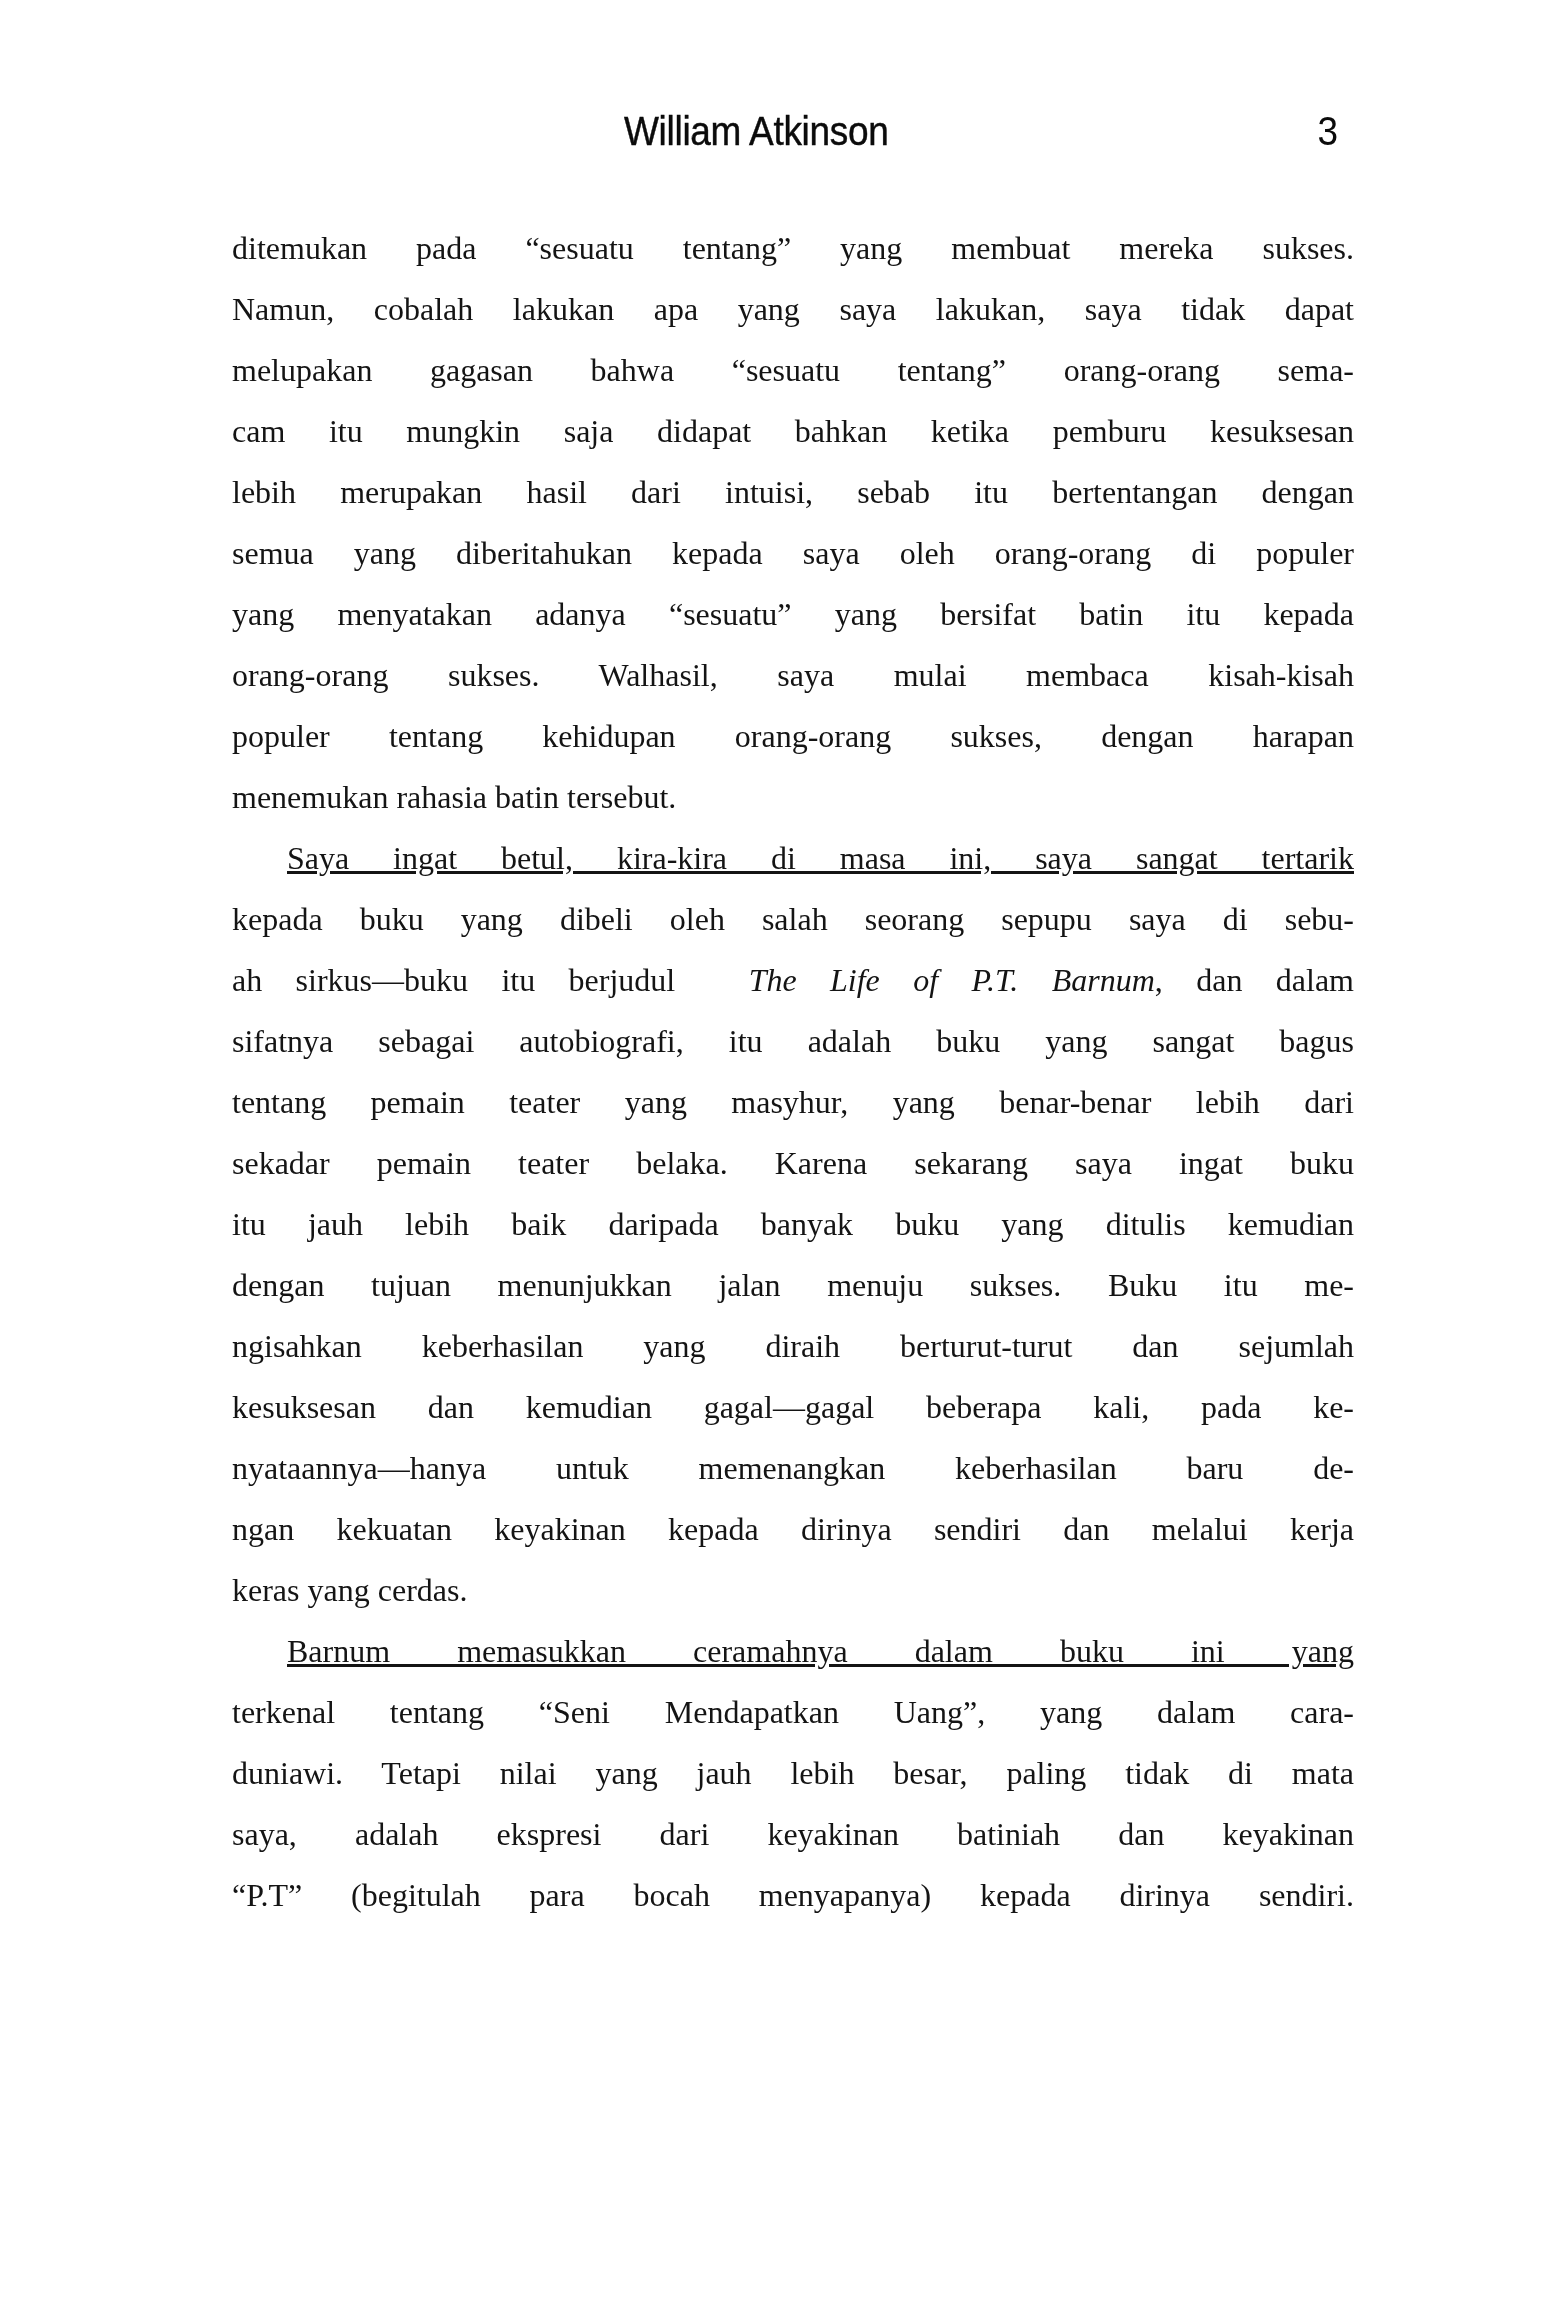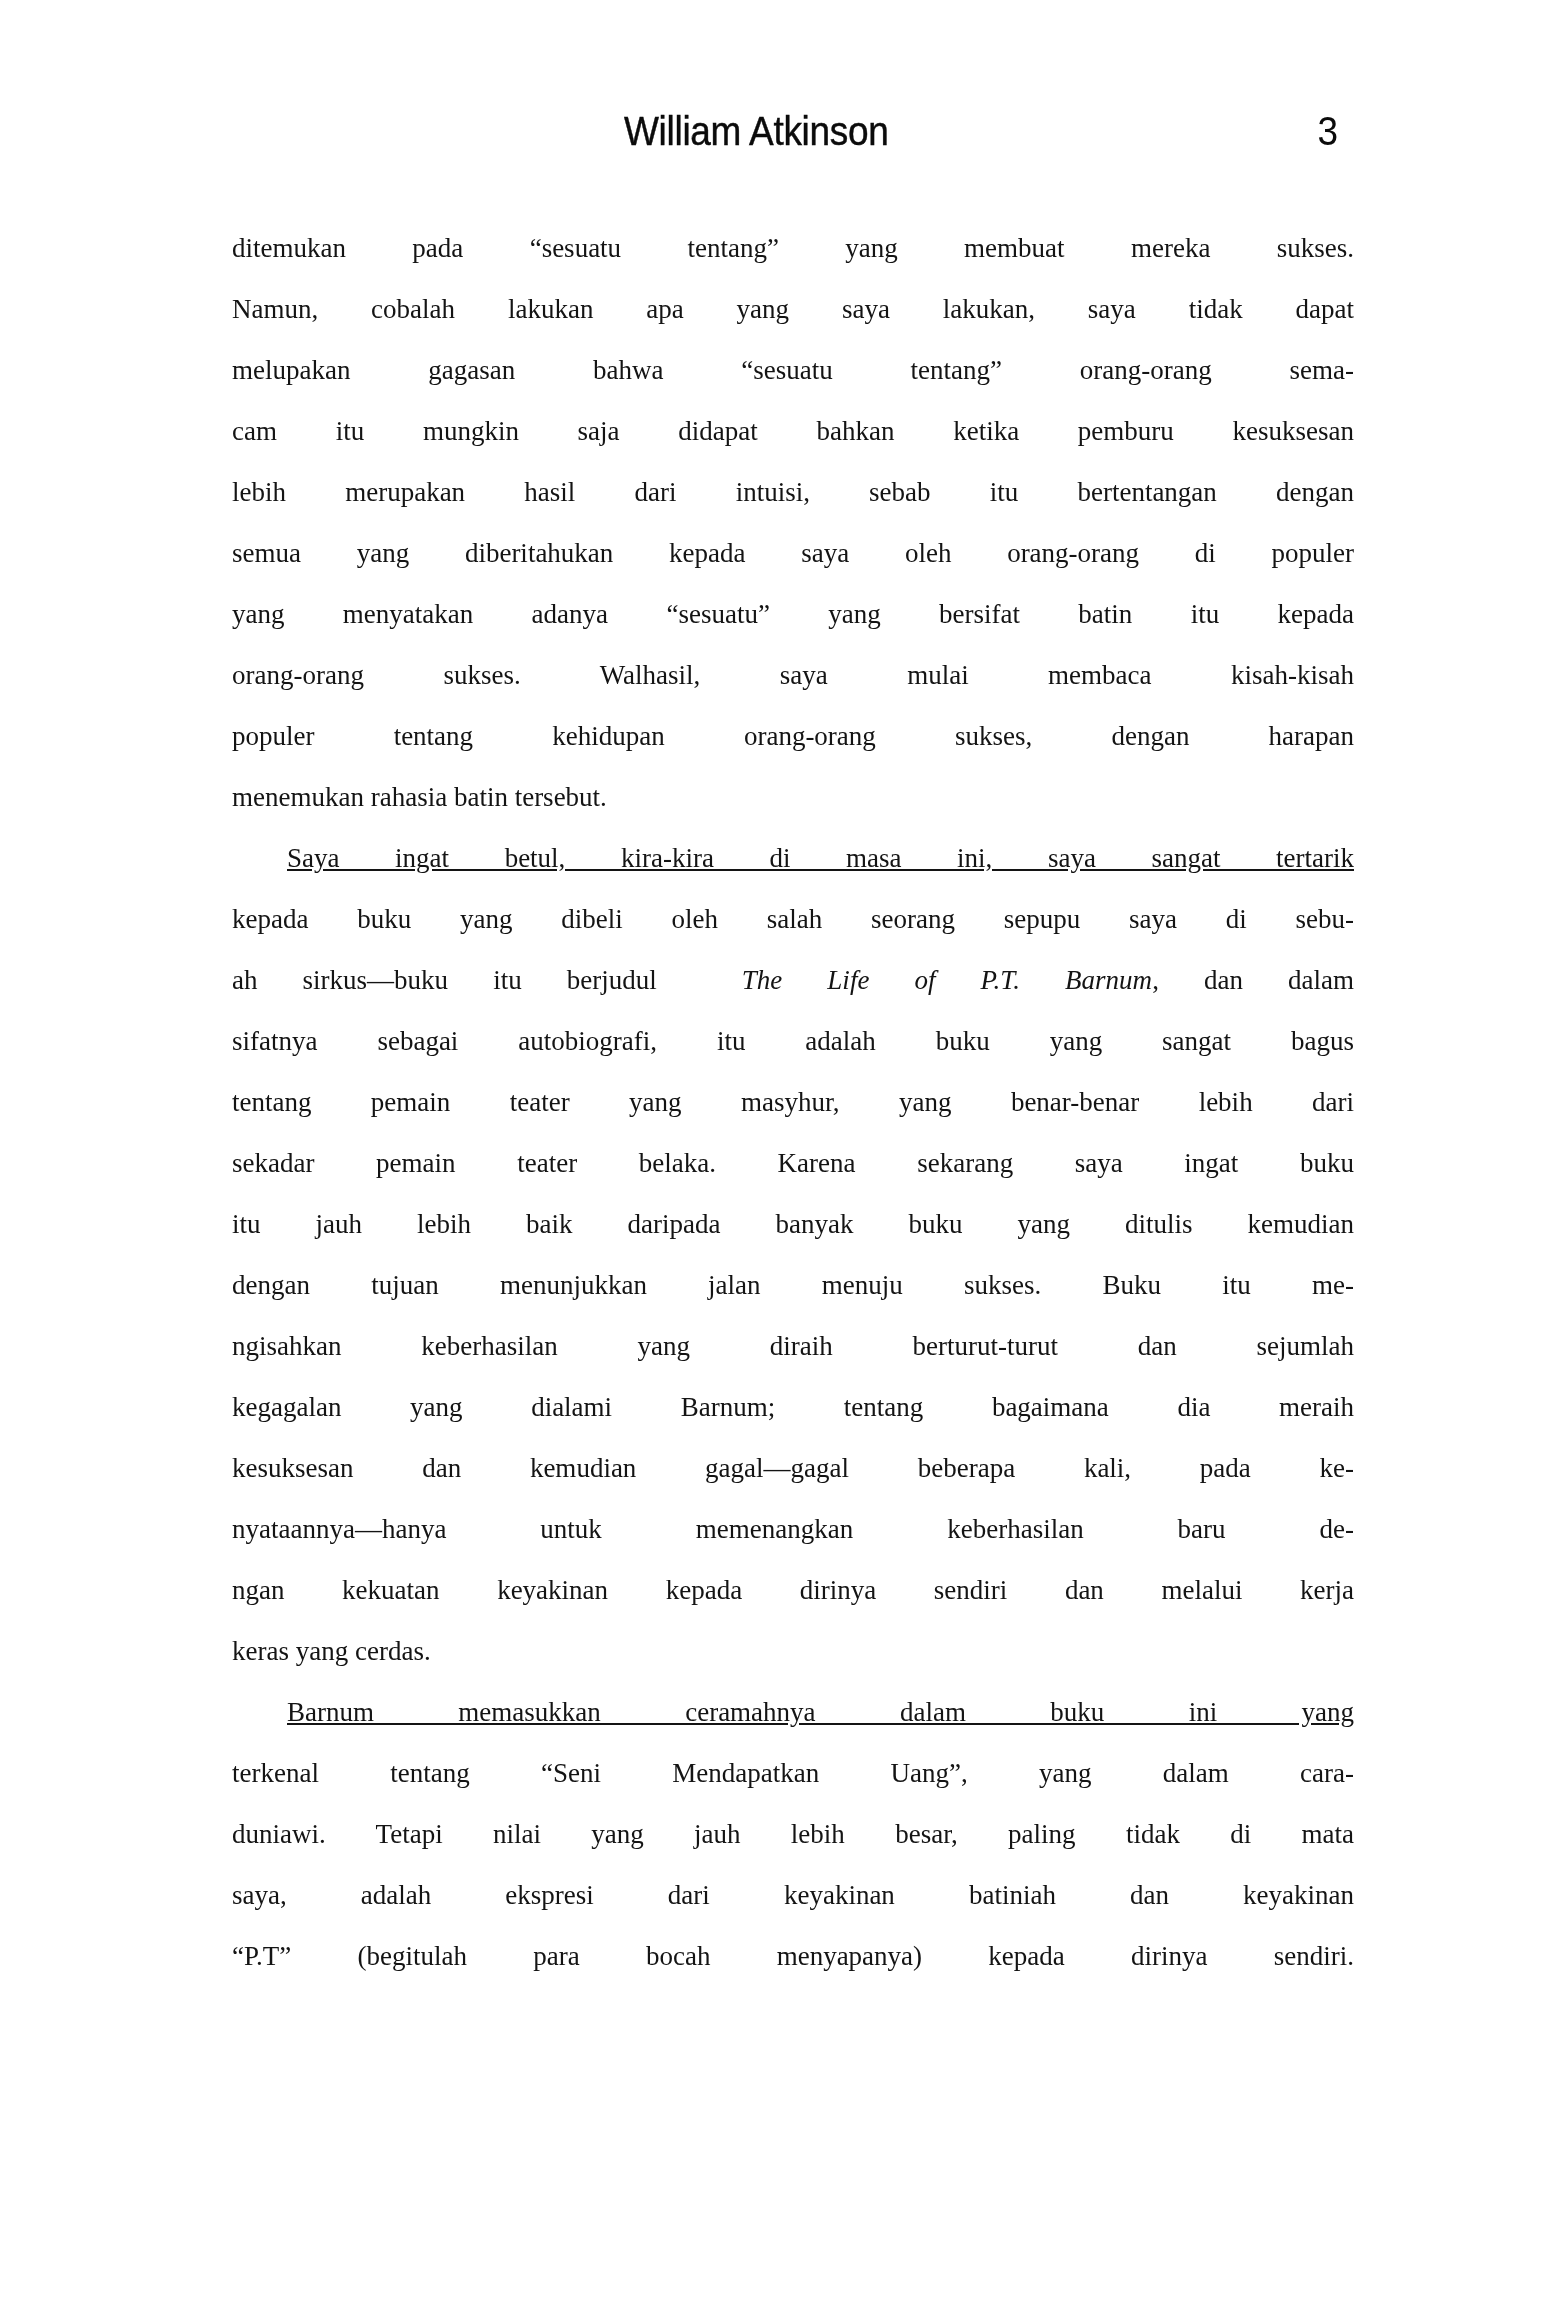--- a/index.html
+++ b/index.html
@@ -45,21 +45,21 @@
     color: #0b0b0b;
     transform: scaleY(1.12);
     transform-origin: right bottom;
   }
   .body-text {
     position: absolute;
     left: 232px;
     top: 218px;
     width: 1122px;
     font-family: "Liberation Serif", serif;
-    font-size: 27px;
+    font-size: 32px;
     color: #141414;
   }
   .line {
     display: block;
     height: 61px;
     line-height: 61px;
     white-space: nowrap;
     text-align: justify;
     text-align-last: justify;
     overflow: visible;
@@ -103,21 +103,20 @@
   <div class="paragraph">
     <span class="line indent">Saya ingat betul, kira-kira di masa ini, saya sangat tertarik</span>
     <span class="line">kepada buku yang dibeli oleh salah seorang sepupu saya di sebu-</span>
     <span class="line"><span>ah sirkus—buku itu berjudul </span><em>The Life of  P.T. Barnum</em><span>, dan dalam</span></span>
     <span class="line">sifatnya sebagai autobiografi, itu adalah buku yang sangat bagus</span>
     <span class="line">tentang pemain teater yang masyhur, yang benar-benar lebih dari</span>
     <span class="line">sekadar pemain teater belaka. Karena sekarang saya ingat buku</span>
     <span class="line">itu jauh lebih baik daripada banyak buku yang ditulis kemudian</span>
     <span class="line">dengan tujuan menunjukkan jalan menuju sukses. Buku itu me-</span>
     <span class="line">ngisahkan keberhasilan yang diraih berturut-turut dan sejumlah</span>
-    <span class="line">kegagalan yang dialami Barnum; tentang bagaimana dia meraih</span>
     <span class="line">kesuksesan dan kemudian gagal—gagal beberapa kali, pada ke-</span>
     <span class="line">nyataannya—hanya untuk memenangkan keberhasilan baru de-</span>
     <span class="line">ngan kekuatan keyakinan kepada dirinya sendiri dan melalui kerja</span>
     <span class="line last">keras yang cerdas.</span>
   </div>
 
   <div class="paragraph">
     <span class="line indent">Barnum memasukkan ceramahnya dalam buku ini yang</span>
     <span class="line">terkenal tentang “Seni Mendapatkan Uang”, yang dalam cara-</span>
     <span class="line">duniawi. Tetapi nilai yang jauh lebih besar, paling tidak di mata</span>

